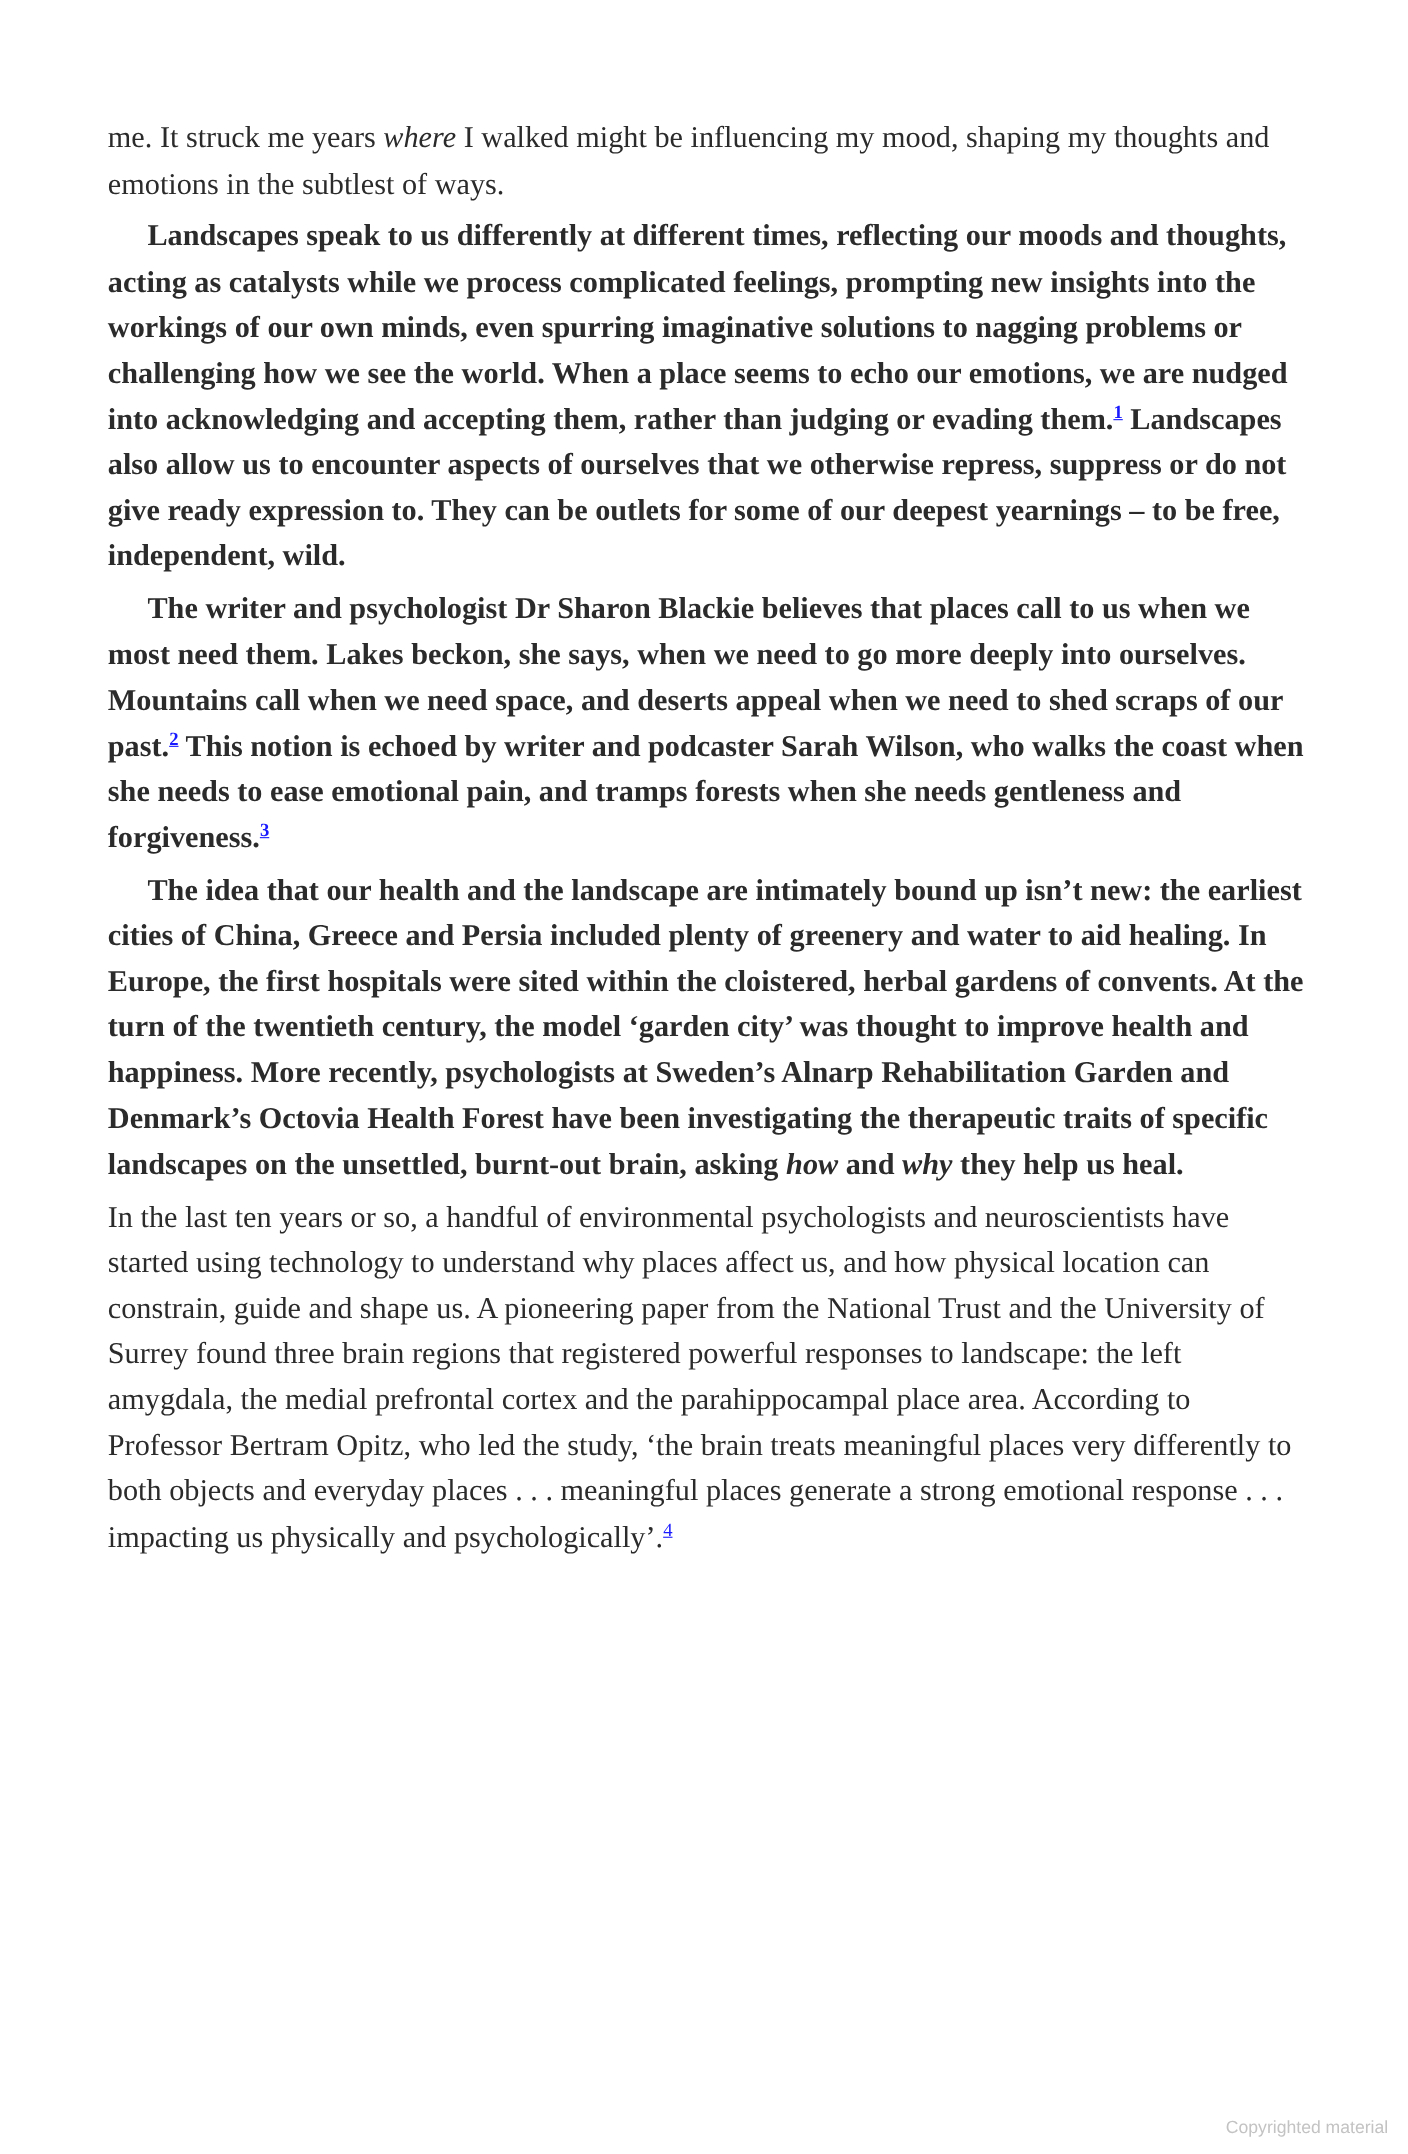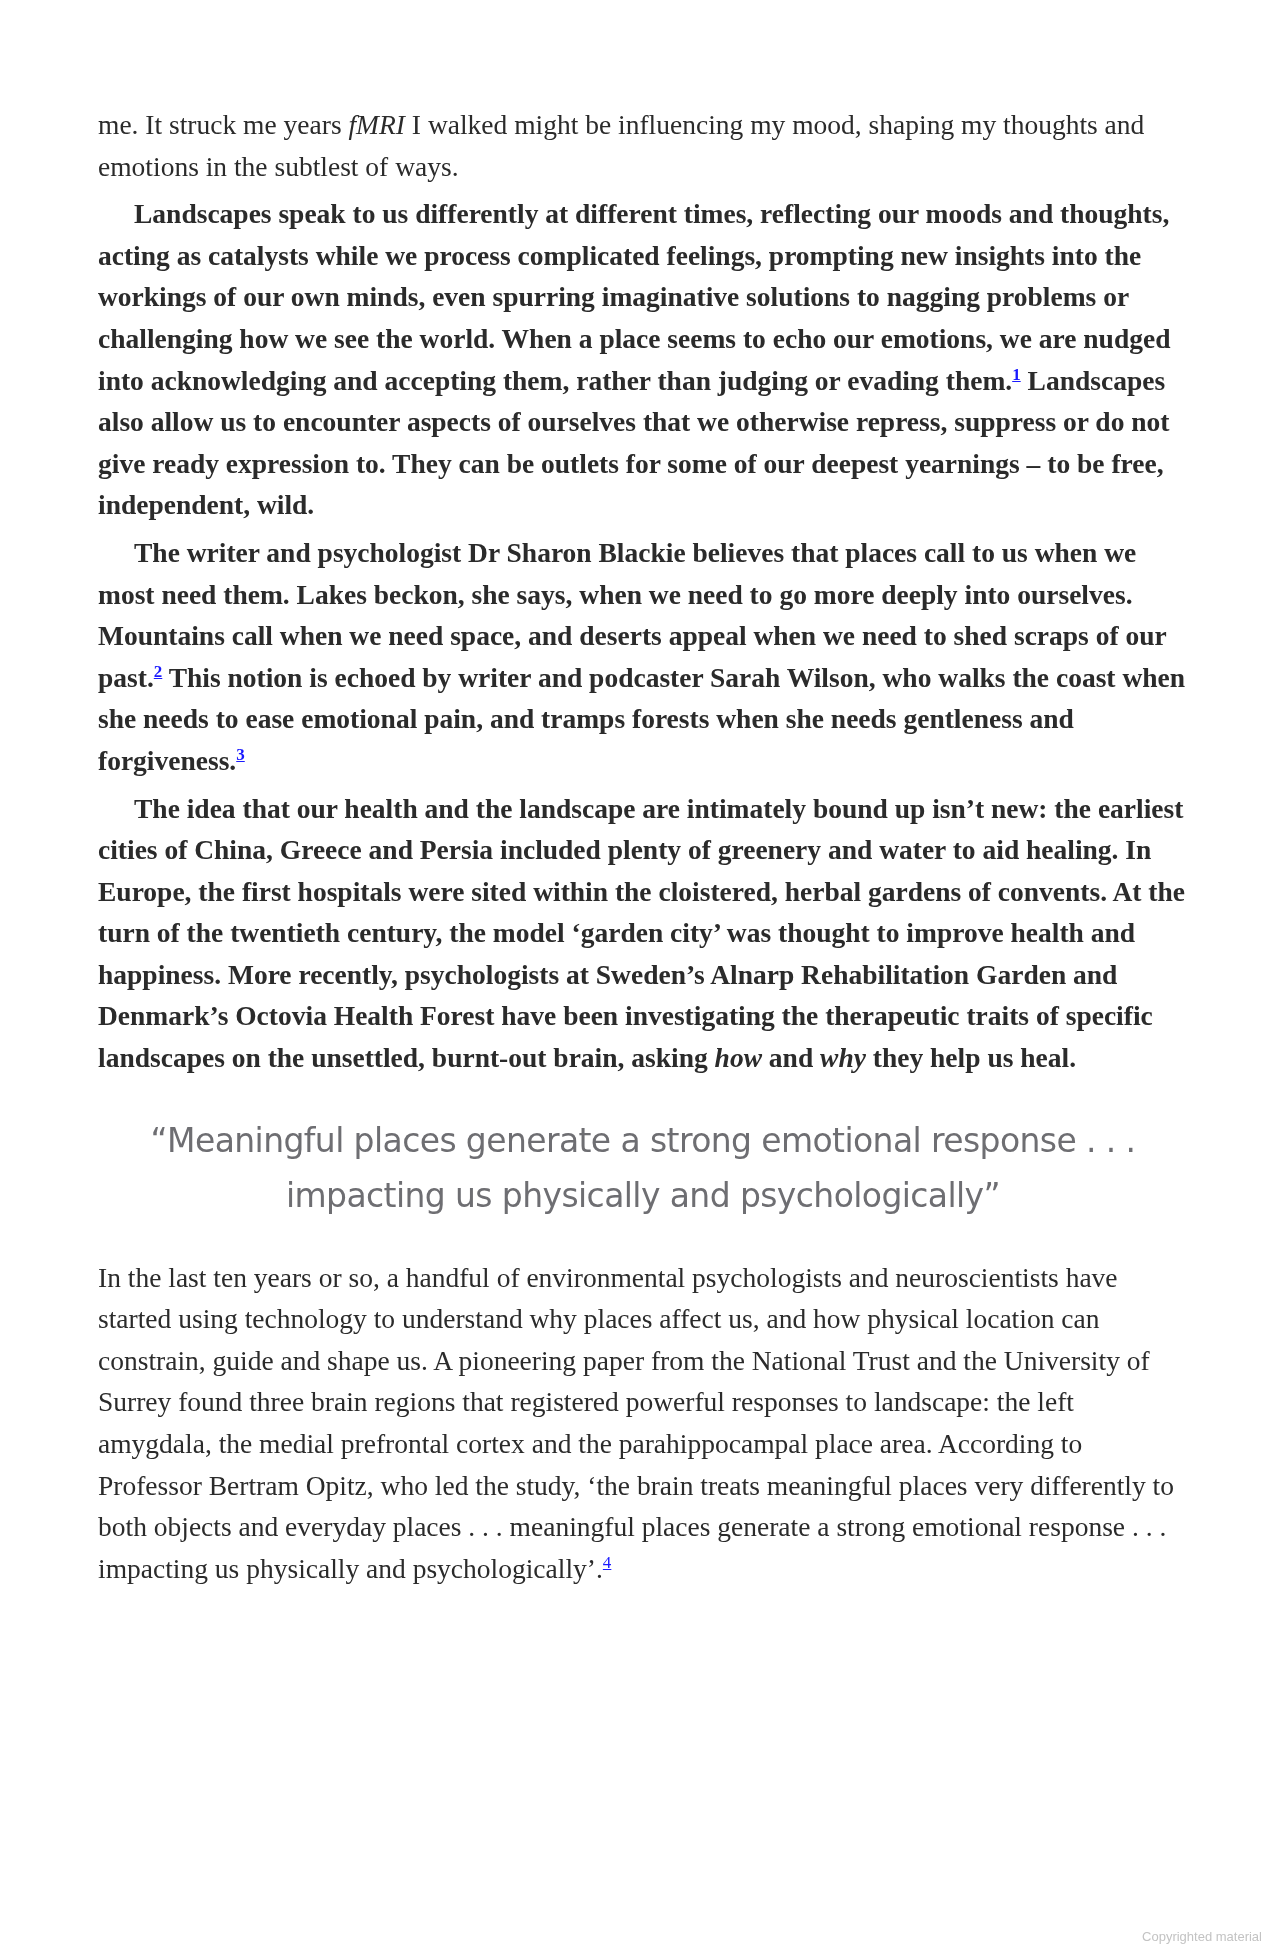--- a/index.html
+++ b/index.html
@@ -14,32 +14,31 @@
   .para.first { text-indent: 0; }
   em { font-style: italic; }
   a.fn { color: #1a1aff; text-decoration: underline; font-size: 17px; vertical-align: 10px; line-height: 0; }
   .pull {
     font-family: "DejaVu Sans", "Liberation Sans", sans-serif;
     font-size: 33px; line-height: 55px; color: #6e6e72; text-align: center;
     margin: 34px 40px 34px 40px; letter-spacing: -0.6px;
   }
   .copyright {
     position: absolute; right: 18px; bottom: 14px;
-    font-family: "Liberation Sans", sans-serif; font-size: 13px; color: #c3c3c3;
+    font-family: "Liberation Sans", sans-serif; font-size: 16px; color: #c3c3c3;
   }
 </style>
 </head>
 <body>
 
 <div class="page">
   <div id="before">
-      <p class="para first"><span>me. It struck me years </span><em>fMRI</em><span> I walked might be influencing my mood, shaping my thoughts and emotions in the subtlest of ways.</span></p>
+      <p class="para first"><span>me. It struck me years </span><em>where</em><span> I walked might be influencing my mood, shaping my thoughts and emotions in the subtlest of ways.</span></p>
       <p class="para indent"><span>Landscapes speak to us differently at different times, reflecting our moods and thoughts, acting as catalysts while we process complicated feelings, prompting new insights into the workings of our own minds, even spurring imaginative solutions to nagging problems or challenging how we see the world. When a place seems to echo our emotions, we are nudged into acknowledging and accepting them, rather than judging or evading them.</span><a class="fn">1</a><span> Landscapes also allow us to encounter aspects of ourselves that we otherwise repress, suppress or do not give ready expression to. They can be outlets for some of our deepest yearnings – to be free, independent, wild.</span></p>
       <p class="para indent"><span>The writer and psychologist Dr Sharon Blackie believes that places call to us when we most need them. Lakes beckon, she says, when we need to go more deeply into ourselves. Mountains call when we need space, and deserts appeal when we need to shed scraps of our past.</span><a class="fn">2</a><span> This notion is echoed by writer and podcaster Sarah Wilson, who walks the coast when she needs to ease emotional pain, and tramps forests when she needs gentleness and forgiveness.</span><a class="fn">3</a></p>
       <p class="para indent"><span>The idea that our health and the landscape are intimately bound up isn’t new: the earliest cities of China, Greece and Persia included plenty of greenery and water to aid healing. In Europe, the first hospitals were sited within the cloistered, herbal gardens of convents. At the turn of the twentieth century, the model ‘garden city’ was thought to improve health and happiness. More recently, psychologists at Sweden’s Alnarp Rehabilitation Garden and Denmark’s Octovia Health Forest have been investigating the therapeutic traits of specific landscapes on the unsettled, burnt-out brain, asking </span><em>how</em><span> and </span><em>why</em><span> they help us heal.</span></p>
     </div>
-  <div class="pull">“Meaningful places generate a strong emotional response . . . impacting us physically and psychologically”</div>
   <div id="after">
       <p class="para first"><span>In the last ten years or so, a handful of environmental psychologists and neuroscientists have started using technology to understand why places affect us, and how physical location can constrain, guide and shape us. A pioneering paper from the National Trust and the University of Surrey found three brain regions that registered powerful responses to landscape: the left amygdala, the medial prefrontal cortex and the parahippocampal place area. According to Professor Bertram Opitz, who led the study, ‘the brain treats meaningful places very differently to both objects and everyday places . . . meaningful places generate a strong emotional response . . . impacting us physically and psychologically’.</span><a class="fn">4</a></p>
     </div>
 </div>
 
 <div class="copyright">Copyrighted material</div>
 
 </body></html>

